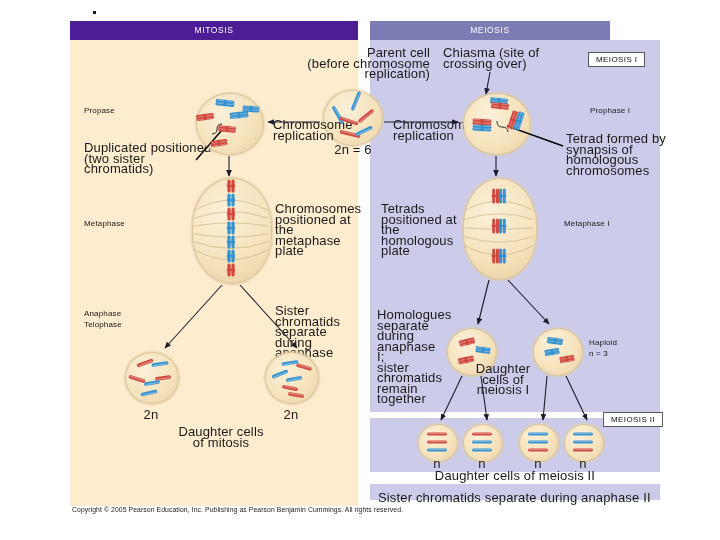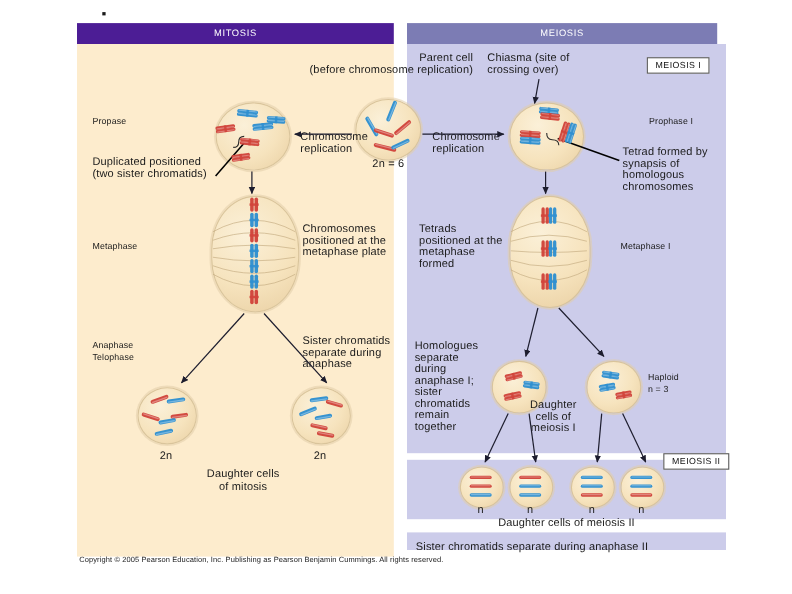--- a/index.html
+++ b/index.html
@@ -50,38 +50,38 @@
     letter-spacing: 0.6px;
     text-align: center;
     line-height: 19px;
     height: 19px;
   }
   .bar-mitosis {
     left: 70px; top: 21px; width: 288px;
     background: #4c1d95;
   }
   .bar-meiosis {
-    left: 370px; top: 21px; width: 282px;
+    left: 370px; top: 21px; width: 240px;
     background: #7c7cb4;
   }
 
   
   .boxlabel {
     background: #ffffff;
     border: 1px solid #5a5a5a;
     font-size: 8px;
     color: #111;
     padding: 2px 7px;
     letter-spacing: 0.4px;
     white-space: nowrap;
   }
 
   
   .txt {
-    font-size: 10px;
+    font-size: 13px;
     color: #1a1a1a;
     line-height: 10.5px;
     letter-spacing: 0.15px;
     white-space: pre-line;
   }
   .txt.c { text-align: center; }
   .txt.r { text-align: right; }
   .txt.big { font-size: 8px; line-height: 11px; }
 
   
@@ -162,21 +162,21 @@
   <div class="abs txt" style="left:393px; top:120px; width:62px;">Chromosome
 replication</div>
   <div class="abs txt big" style="left:590px; top:105px;">Prophase I</div>
   <div class="abs txt" style="left:566px; top:134px; width:110px;">Tetrad formed by
 synapsis of homologous
 chromosomes</div>
   <div class="abs cell" id="mei-prophase-cell" style="left:463px; top:93px; width:66px; height:60px;"></div>
 
   <div class="abs txt" style="left:381px; top:204px; width:82px;">Tetrads
 positioned at the
-metaphase formed</div>
+homologous plate</div>
   <div class="abs txt big" style="left:564px; top:218px;">Metaphase I</div>
   <div class="abs cell oval" id="mei-metaphase-cell" style="left:463px; top:178px; width:72px; height:100px;"></div>
 
   <div class="abs txt" style="left:377px; top:310px; width:68px;">Homologues
 separate
 during
 anaphase I;
 sister
 chromatids
 remain together</div>

